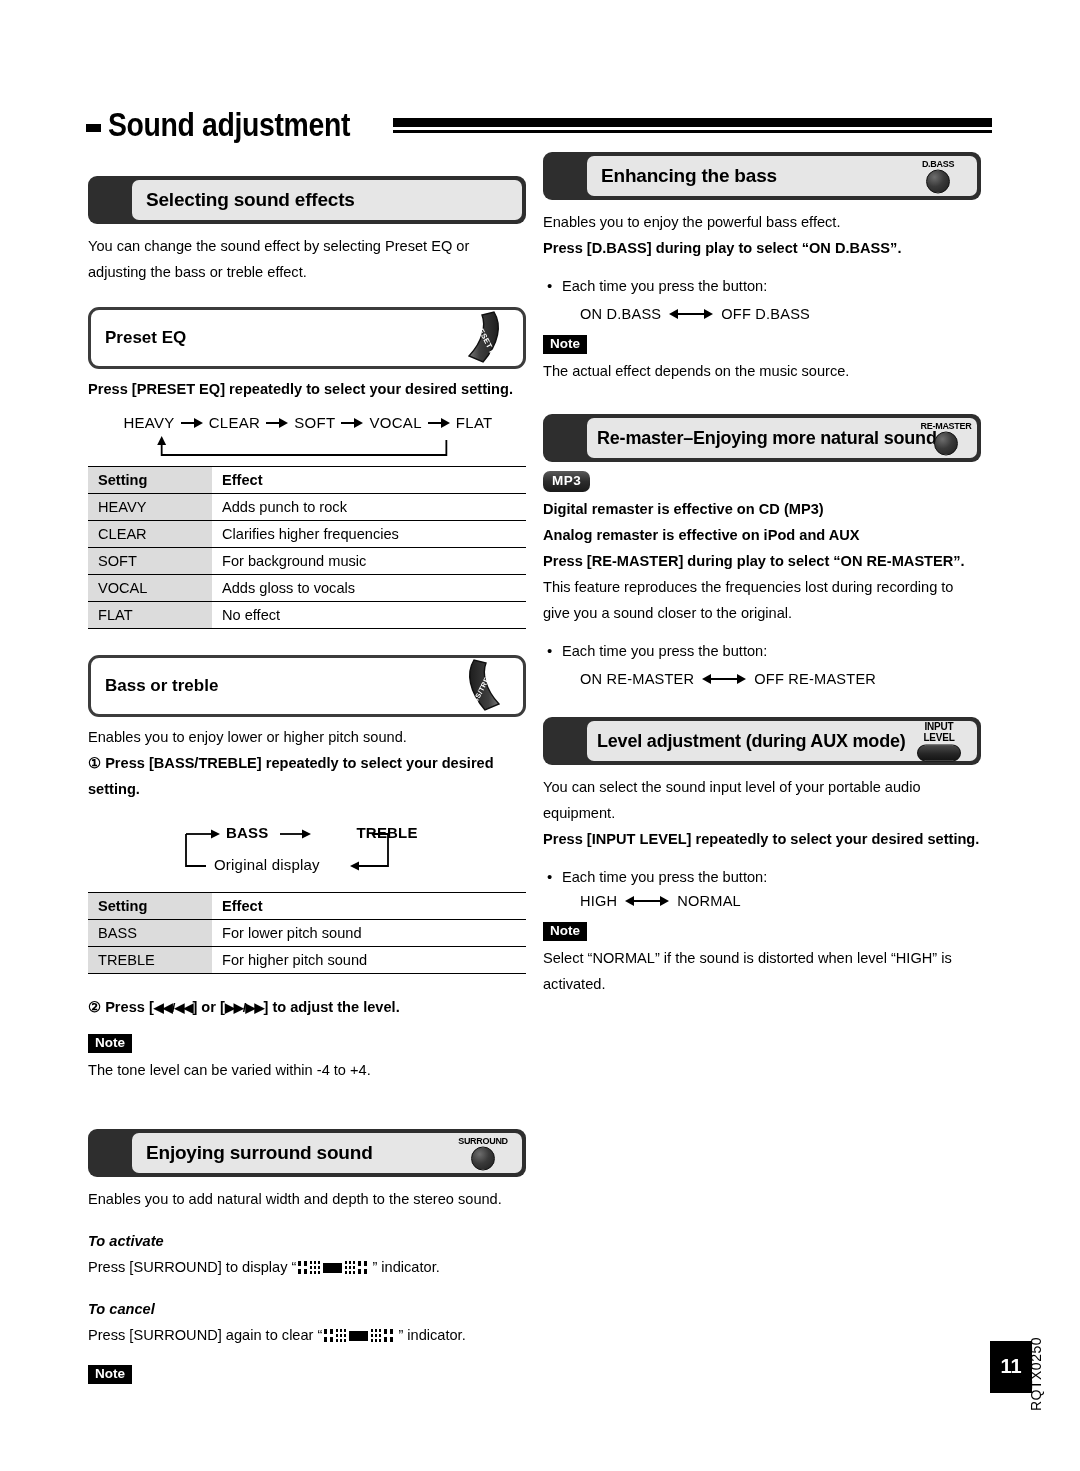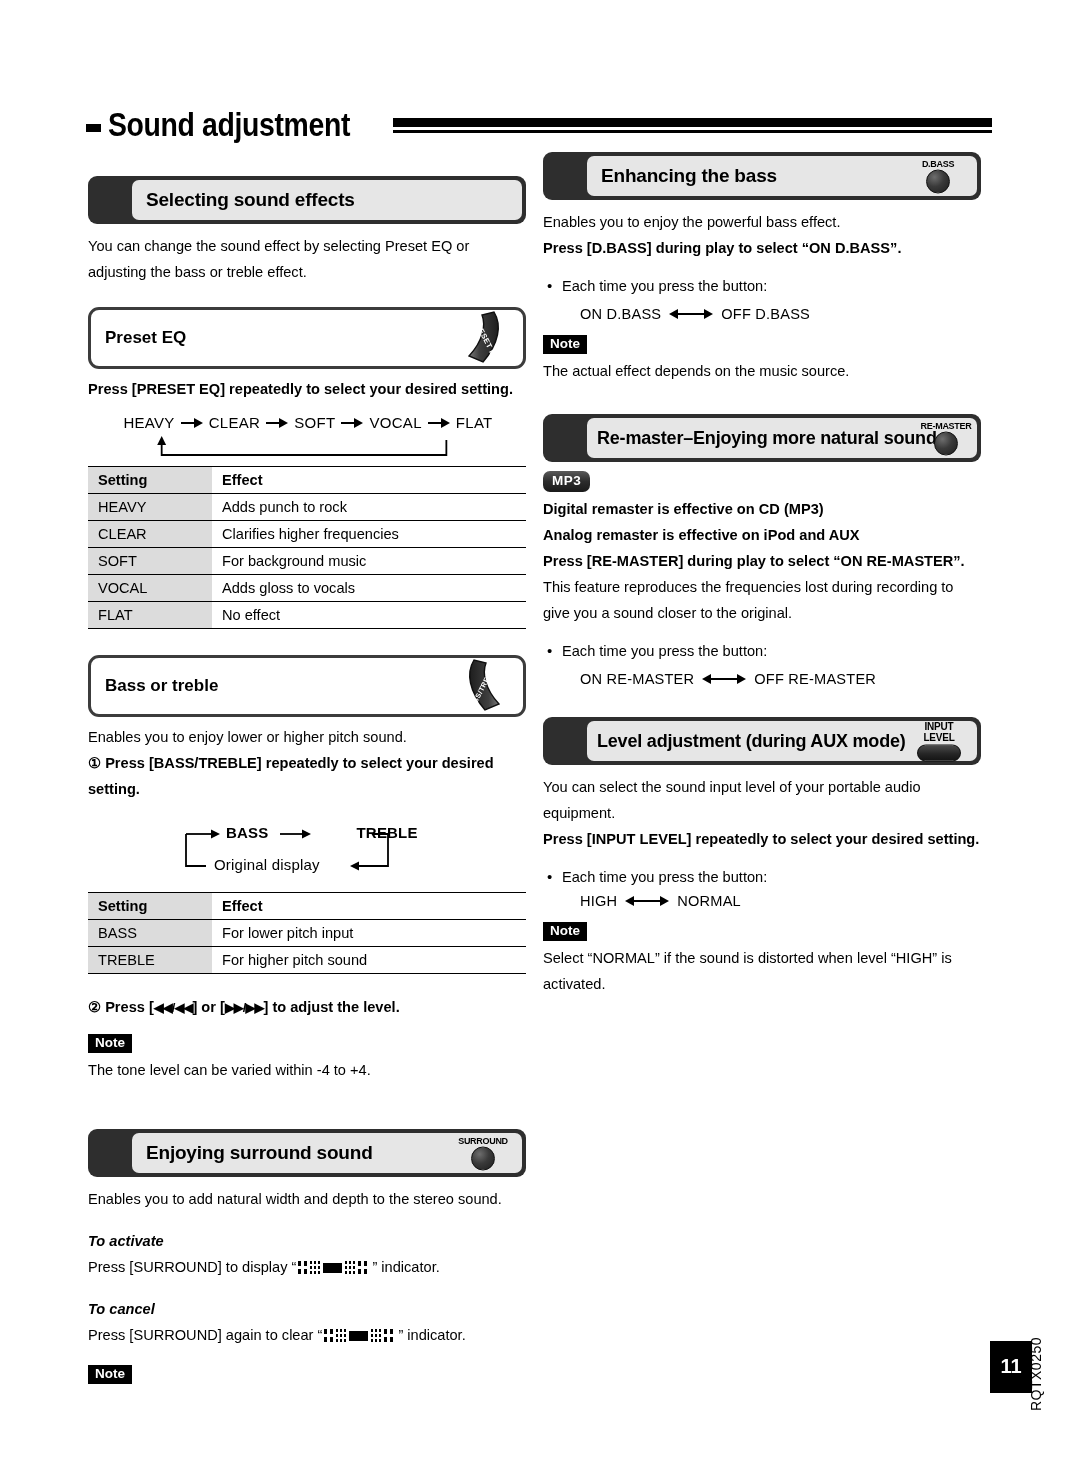--- a/index.html
+++ b/index.html
@@ -468,21 +468,21 @@
 
   <div class="tbl-wrap">
   <table class="eq">
     <tbody>
           <tr class="head">
       <th class="c1">Setting</th>
       <th>Effect</th>
     </tr>
     <tr>
             <td class="c1">BASS</td>
-            <td>For lower pitch input</td>
+            <td>For lower pitch sound</td>
           </tr>
     <tr>
             <td class="c1">TREBLE</td>
             <td>For higher pitch sound</td>
           </tr>
   </tbody>
       </table>
   </div>
 
   <div class="sp20"></div>

